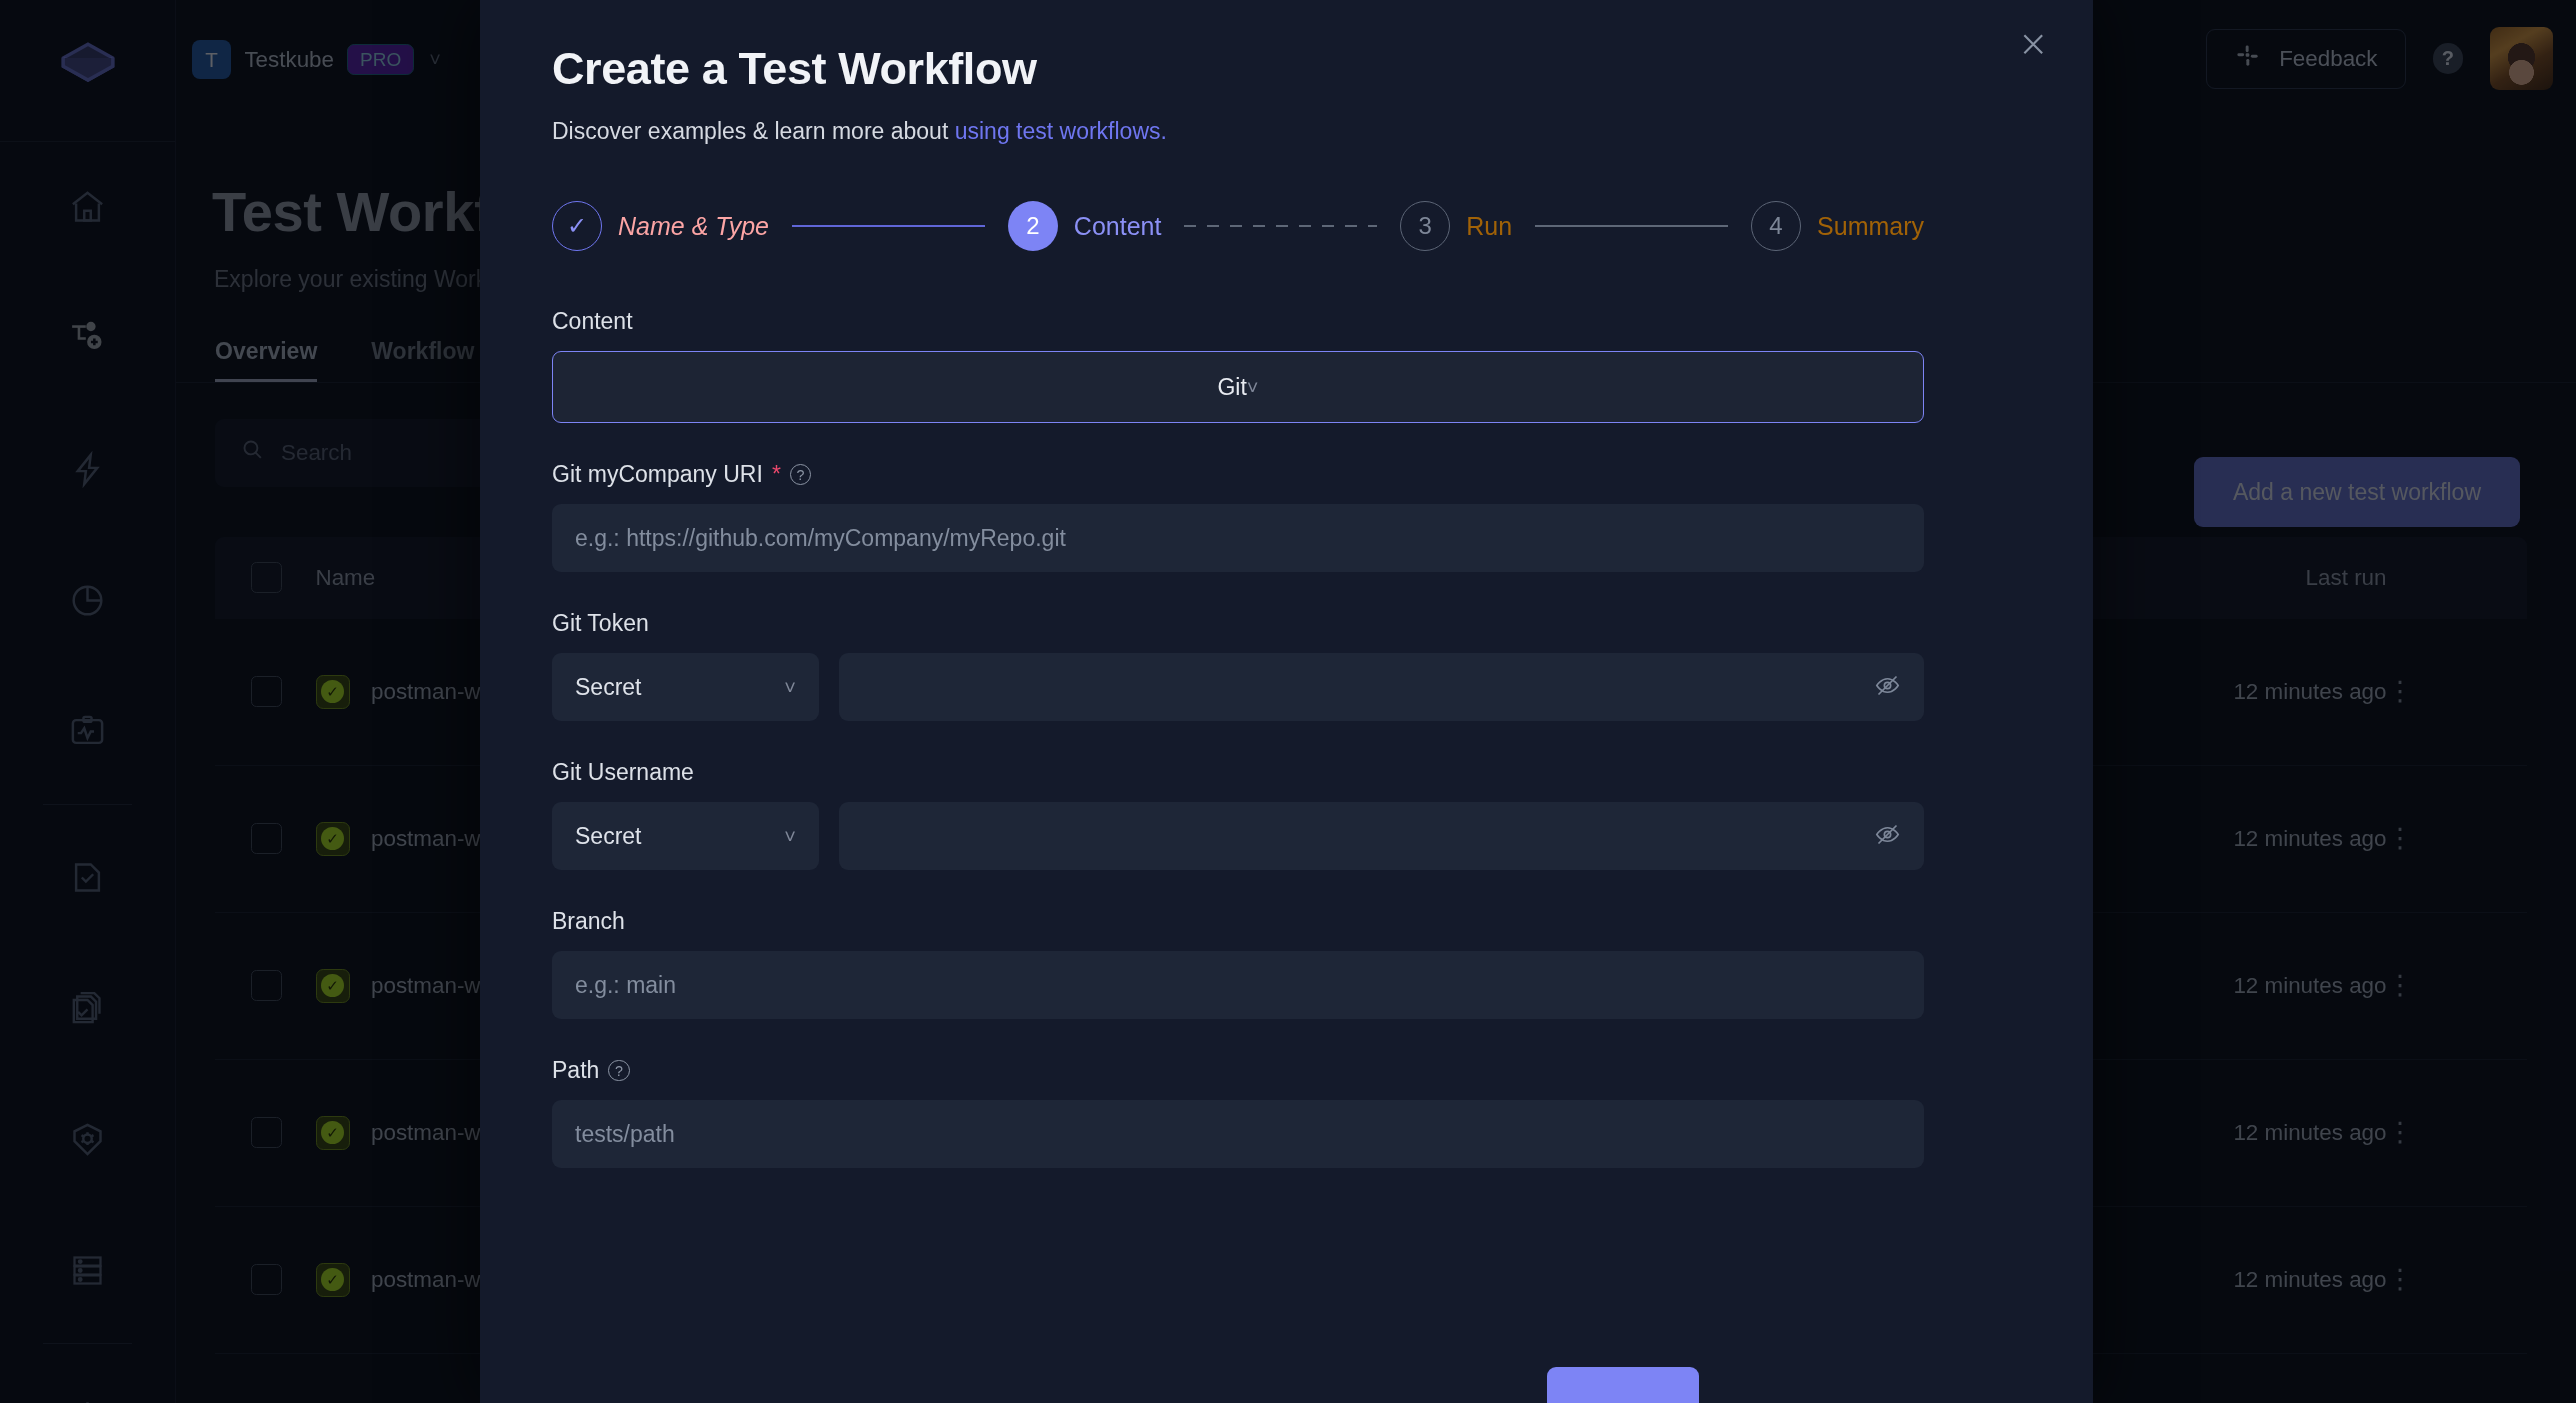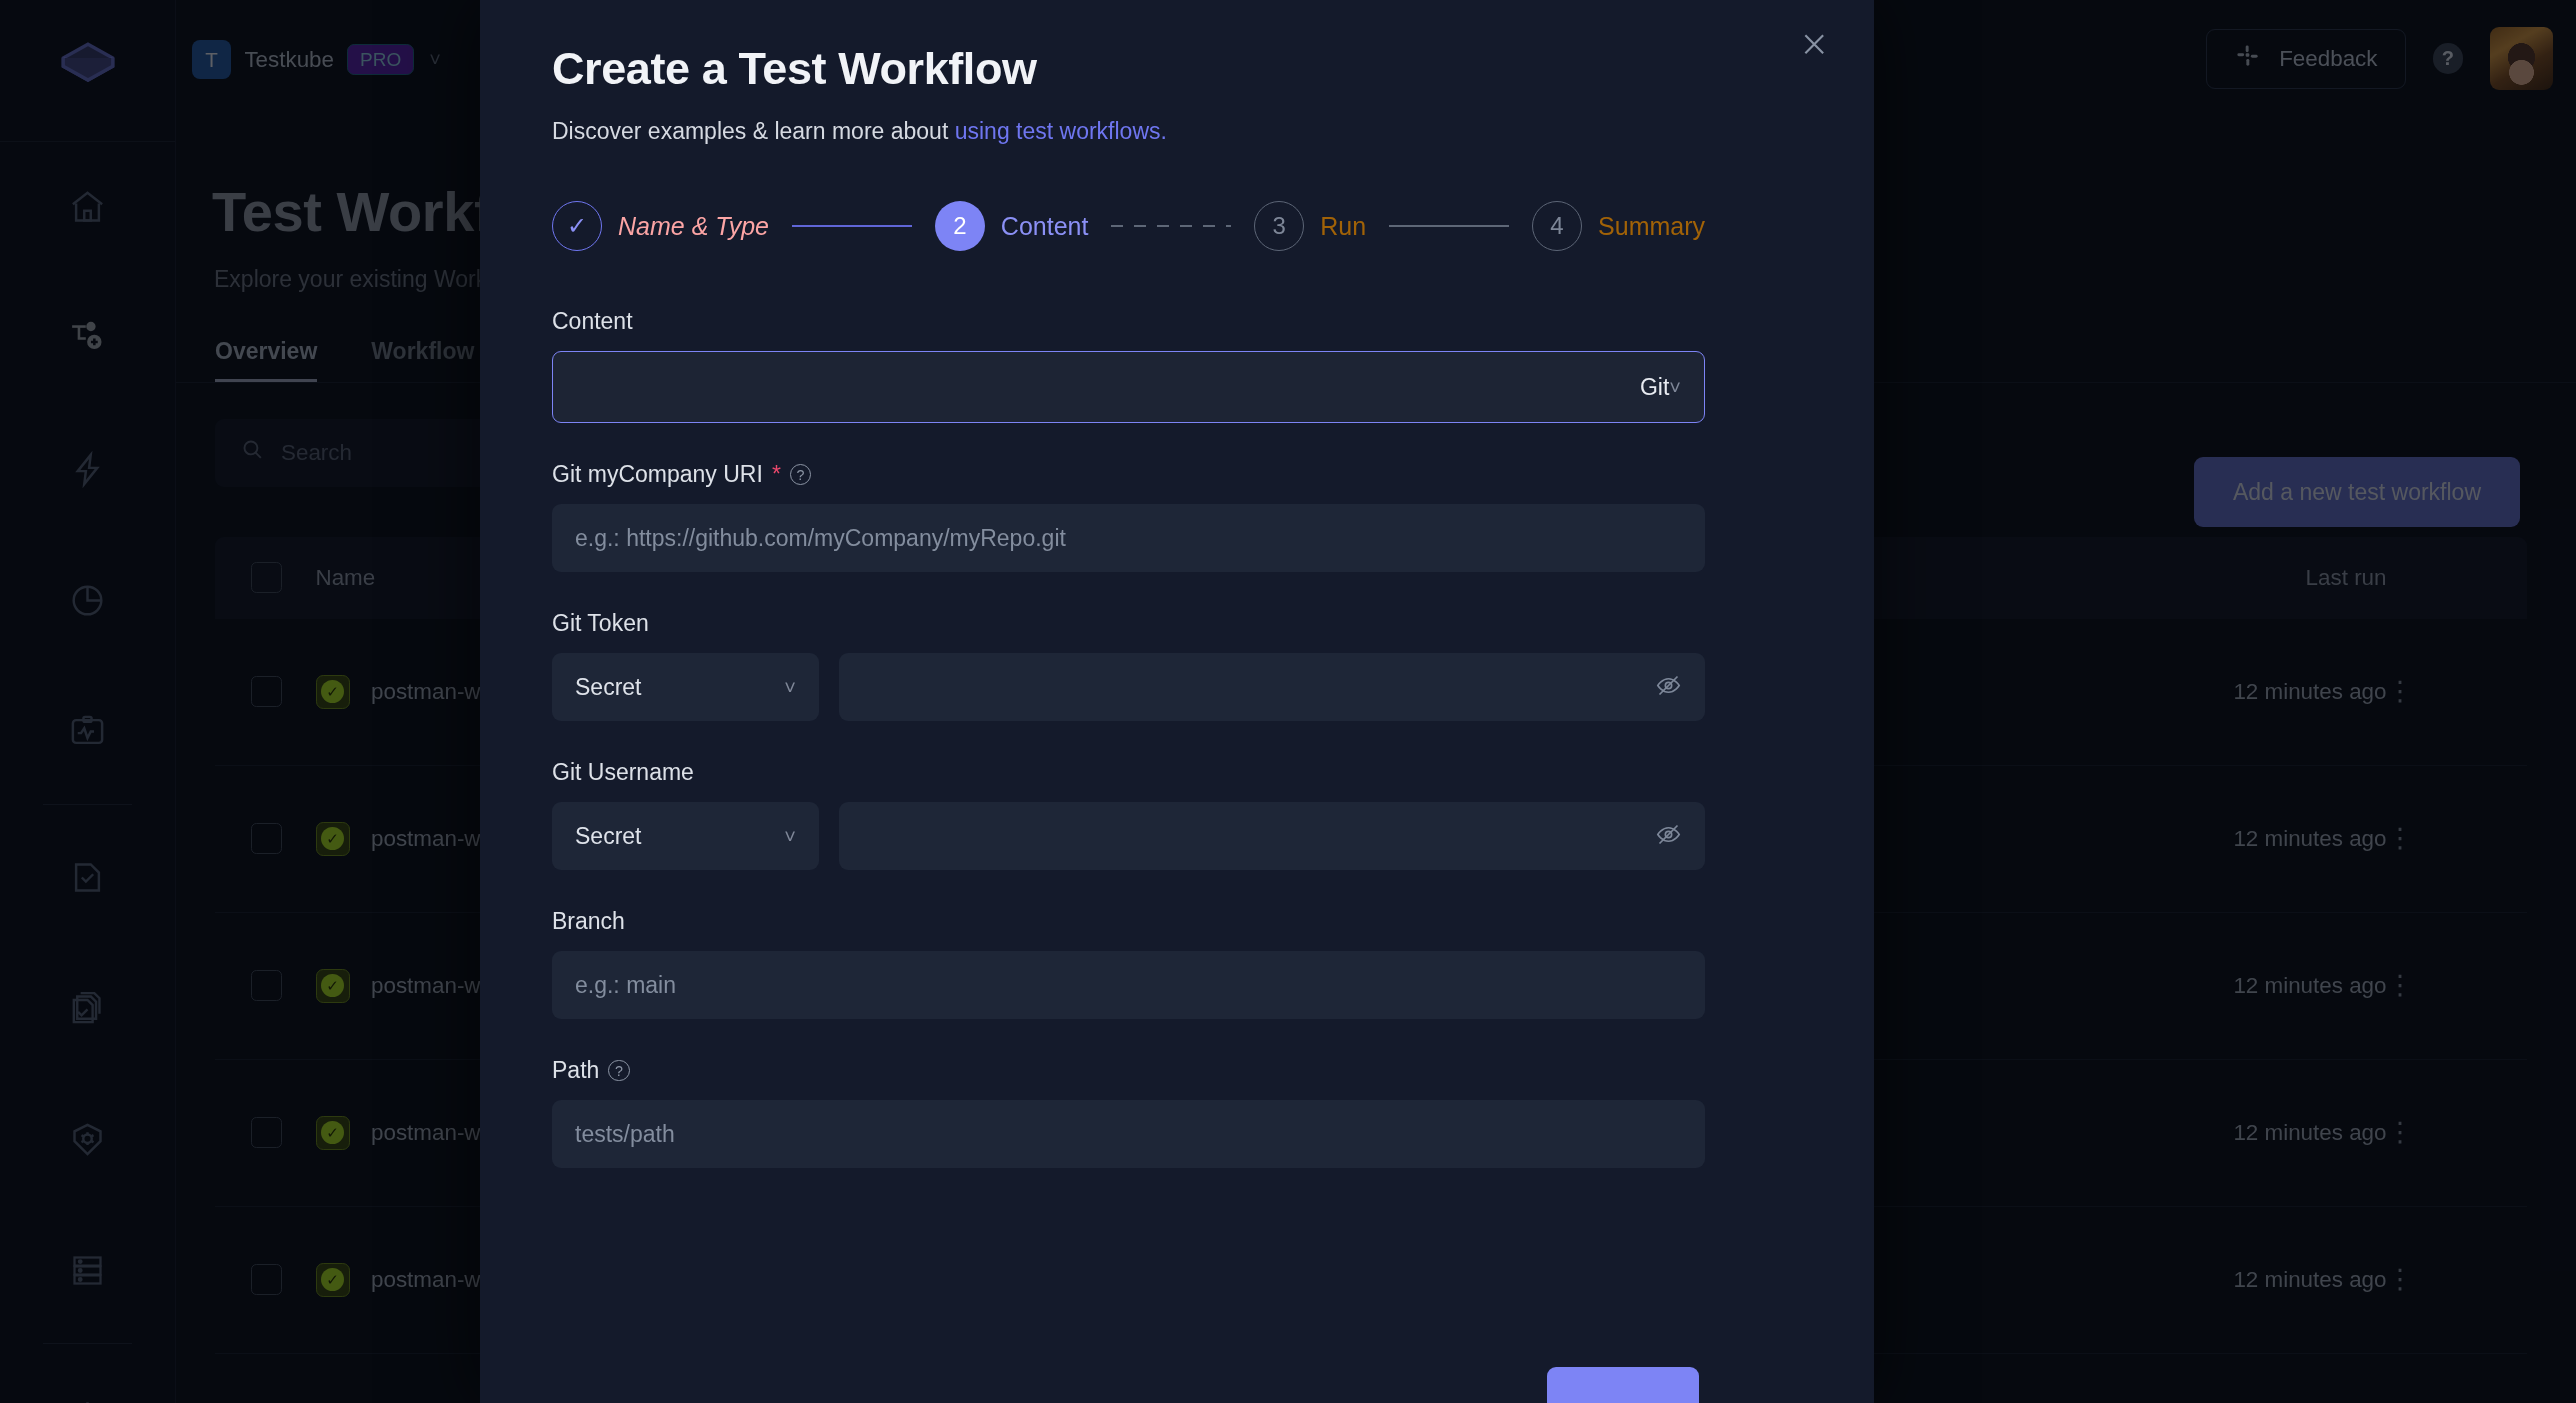--- a/index.html
+++ b/index.html
@@ -122,21 +122,21 @@
   .kebab { color: #717a88; font-size: 27px; letter-spacing: 0.9px; line-height: .55; text-align: center; }
   #add-wf-btn {
     position: absolute; right: 56px; top: 323px;
     background: #555fae; color: #b9bdc8; border-radius: 9px;
     padding: 21.5px 39px; font-size: 23px; white-space: nowrap;
   }
 
   
   #modal-scrim { position: absolute; inset: 0; background: rgba(3,5,10,.55); }
   #modal {
-    position: absolute; left: 480px; top: 0; width: 1394px; height: 1404px;
+    position: absolute; left: 480px; top: 0; width: 1613px; height: 1404px;
     background: #141a2b;
     box-shadow: 0 0 72px rgba(0,0,0,.6);
     overflow: hidden;
   }
   #modal-close {
     position: absolute; right: 36px; top: 20px;
     width: 48px; height: 48px; color: #8892a3;
     display: flex; align-items: center; justify-content: center;
   }
   #modal-inner { padding: 43px 169px 0 72px; }
@@ -180,21 +180,21 @@
     font-size: 14.3px; display: inline-flex; align-items: center; justify-content: center;
   }
   .f-group { margin-bottom: 38px; }
   .f-input {
     height: 68px; background: #1e2637; border-radius: 9px;
     display: flex; align-items: center; padding: 0 23px;
     color: #838d9e; font-size: 23px;
   }
   .f-select {
     height: 72px; background: #1d2434; border: 1.8px solid #7d84f5; border-radius: 9px;
-    display: flex; align-items: center; justify-content: flex-end;
+    display: flex; align-items: center; justify-content: center;
     padding: 0 23px; color: #e8ebf1; font-size: 23px;
   }
   .chev { color: #7f8798; font-size: 20px; }
   .f-row { display: flex; gap: 20px; }
   .f-secret-sel {
     width: 267px; height: 68px; background: #1e2637; border-radius: 9px;
     display: flex; align-items: center; justify-content: space-between;
     padding: 0 23px; color: #dfe3ea; font-size: 23px; flex: none;
   }
   .f-secret-val {

